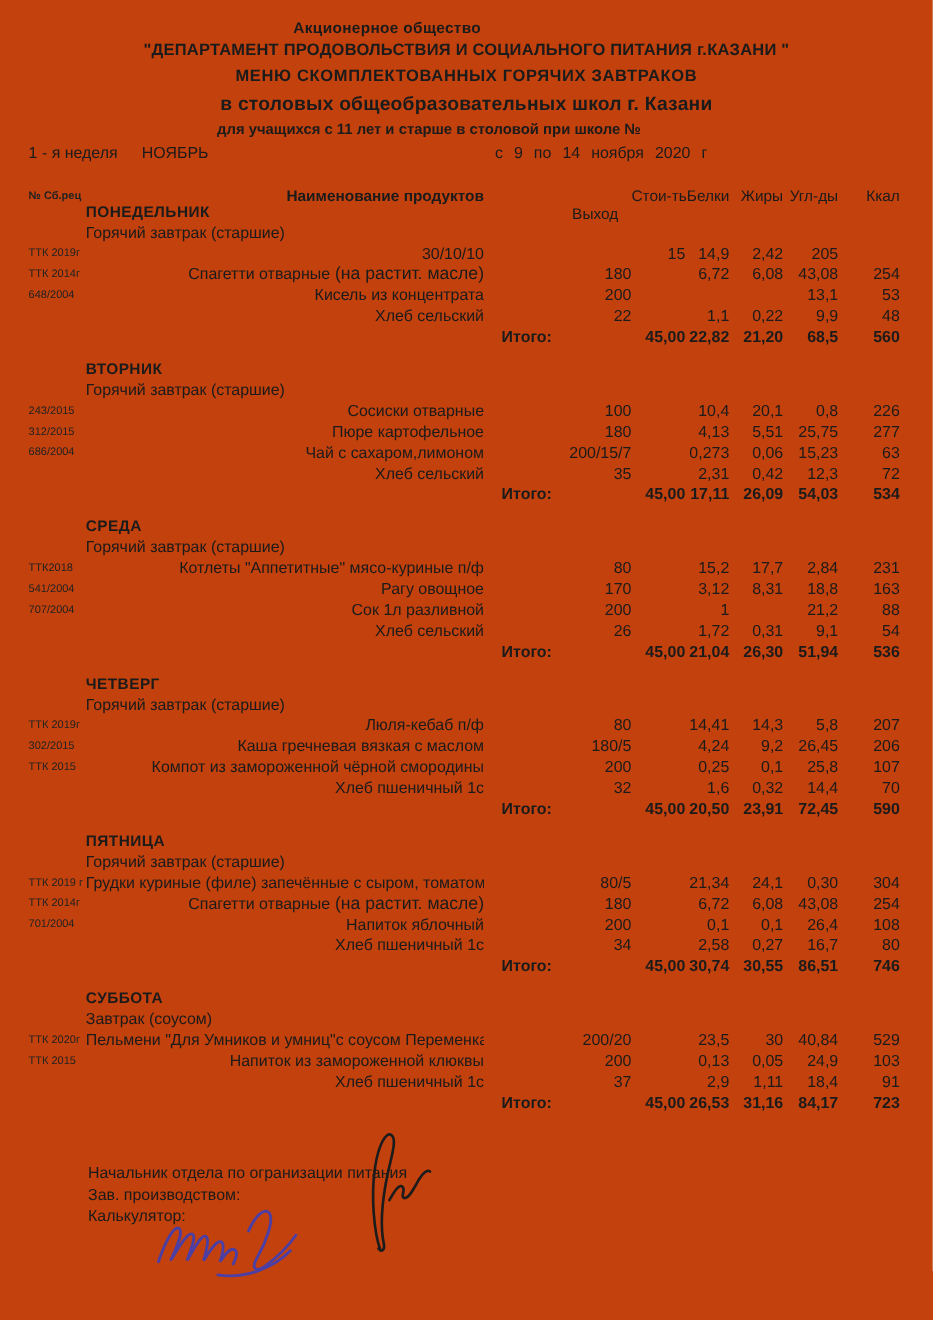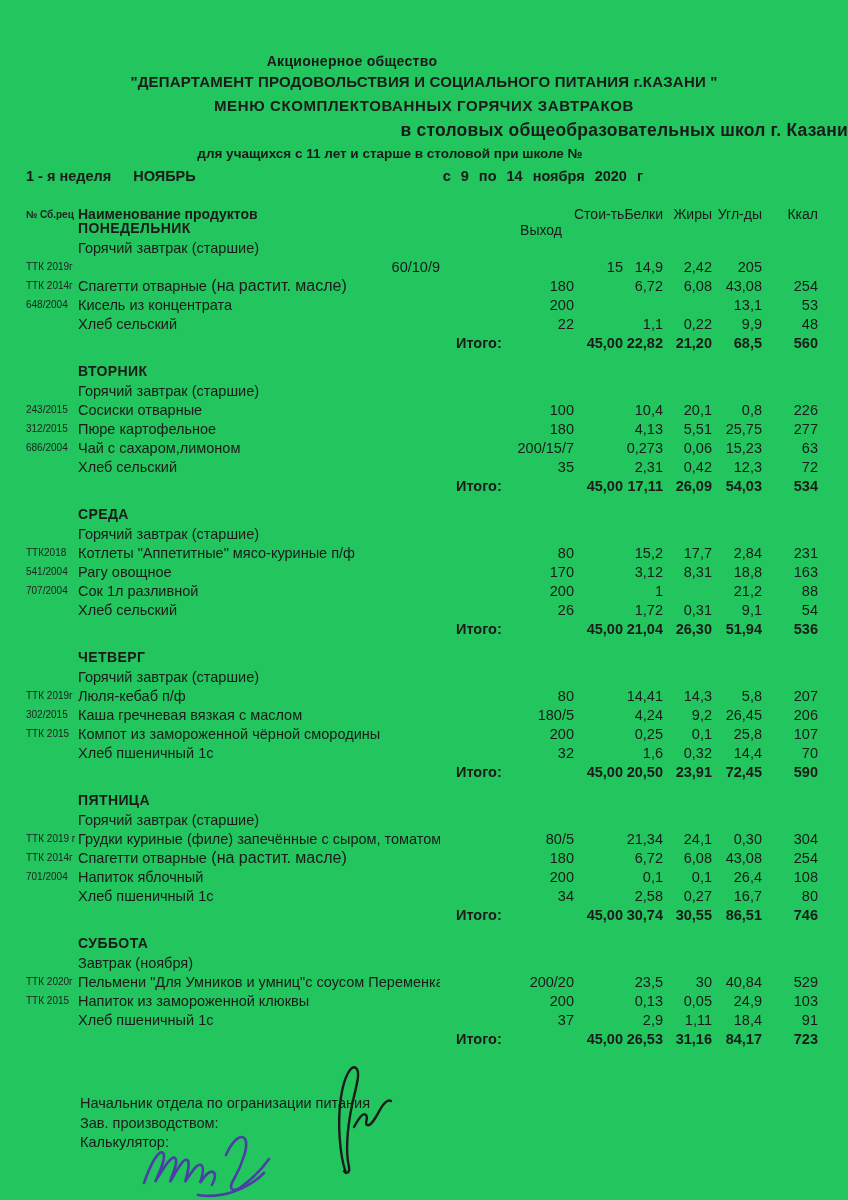--- a/index.html
+++ b/index.html
@@ -1,34 +1,34 @@
 <!DOCTYPE html>
 <html lang="ru"><head>
 <meta charset="utf-8">
 <style>
   html,body{margin:0;padding:0;background:#e8e8e8;}
   .page{
     position:relative;
     width:848px;height:1200px;
     margin:0 auto;
-    background:#22c55e;
+    background:#c2410c;
     font-family:"Liberation Sans","DejaVu Sans",sans-serif;
     color:#1b1b1b;
     overflow:hidden;
     box-sizing:border-box;
-    padding-top:54px;
+    padding-top:18px;
   }
   
   .hdr{text-align:center;font-weight:bold;line-height:1;}
   .hdr-orgtype{font-size:14px;height:20px;transform:translateX(-72px);letter-spacing:.3px;}
   .hdr-orgname{font-size:15px;height:24px;letter-spacing:.2px;}
   .hdr-title{font-size:15px;height:24px;letter-spacing:.6px;}
-  .hdr-subtitle{font-size:17.5px;height:25px;letter-spacing:.2px;text-align:right;}
+  .hdr-subtitle{font-size:17.5px;height:25px;letter-spacing:.2px;}
   .hdr-audience{font-size:13.5px;height:21px;transform:translateX(-34px);}
-  .week-row{display:flex;font-weight:bold;font-size:14.5px;height:22px;align-items:flex-start;justify-content:center;}
+  .week-row{display:flex;font-weight:normal;font-size:14.5px;height:22px;align-items:flex-start;justify-content:center;}
   .week-label{margin-left:26px;}
   .week-month{margin-left:22px;}
   .week-dates{margin-left:auto;margin-right:205px;word-spacing:6px;}
   
   .grid{
     display:grid;
     grid-template-columns:52px 1fr 134px 49px 40px 49px 50px 56px;
     padding:0 30px 0 26px;
     align-items:center;
   }
@@ -36,21 +36,21 @@
   .col-head .c-code{font-size:10px;font-weight:bold;align-self:center;}
   .col-head .c-name{font-weight:bold;}
   .num{text-align:right;white-space:nowrap;}
   .c-vyhod-h{padding-right:12px;margin-top:32px;}
   .day-row{height:20px;margin-top:8px;}
   .day-name{grid-column:2;font-weight:bold;font-size:14px;letter-spacing:.4px;}
   .meal-row{height:19px;}
   .meal-name{grid-column:2;font-weight:normal;font-size:14.5px;}
   .item-row{height:19px;font-size:14.5px;}
   .c-code{font-size:10px;color:#222;white-space:nowrap;}
-  .c-name{white-space:nowrap;overflow:hidden;}
+  .c-name{white-space:nowrap;overflow:hidden;text-align:right;}
   .note{font-size:16px;}
   .total-row{height:20px;font-weight:bold;font-size:14.5px;}
   .total-label{grid-column:3;text-align:left;padding-left:16px;}
   
   .footer{position:relative;margin-top:14px;height:170px;}
   .f-label{position:absolute;left:80px;font-size:14.5px;white-space:nowrap;}
   .f1{top:32px;} .f2{top:52px;} .f3{top:71px;}
   .sig-black{position:absolute;left:330px;top:-2px;}
   .sig-blue{position:absolute;left:138px;top:62px;}
 </style>
@@ -86,21 +86,21 @@
   <section>
     <div class="grid day-row">
       <span class="day-name">ПОНЕДЕЛЬНИК</span>
     </div>
     <div class="grid meal-row">
       <span class="meal-name">Горячий завтрак (старшие)</span>
     </div>
     <div>
   <div class="grid item-row">
     <span class="c-code">ТТК 2019г</span>
-    <span class="num">60/10/9</span>
+    <span class="num">30/10/10</span>
     <span class="num"></span>
     <span class="num">15</span>
     <span class="num">14,9</span>
     <span class="num">2,42</span>
     <span class="num">205</span>
   </div>
 
   <div class="grid item-row">
     <span class="c-code">ТТК 2014г</span>
     <span class="c-name">Спагетти отварные<span class="note"> (на растит. масле)</span></span>
@@ -390,21 +390,21 @@
       <span class="num">86,51</span>
       <span class="num">746</span>
     </div>
   </section>
 
   <section>
     <div class="grid day-row">
       <span class="day-name">СУББОТА</span>
     </div>
     <div class="grid meal-row">
-      <span class="meal-name">Завтрак (ноября)</span>
+      <span class="meal-name">Завтрак (соусом)</span>
     </div>
     <div>
   <div class="grid item-row">
     <span class="c-code">ТТК 2020г</span>
     <span class="c-name">Пельмени "Для Умников и умниц"с соусом Переменка</span>
     <span class="num">200/20</span>
     <span class="num"></span>
     <span class="num">23,5</span>
     <span class="num">30</span>
     <span class="num">40,84</span>

